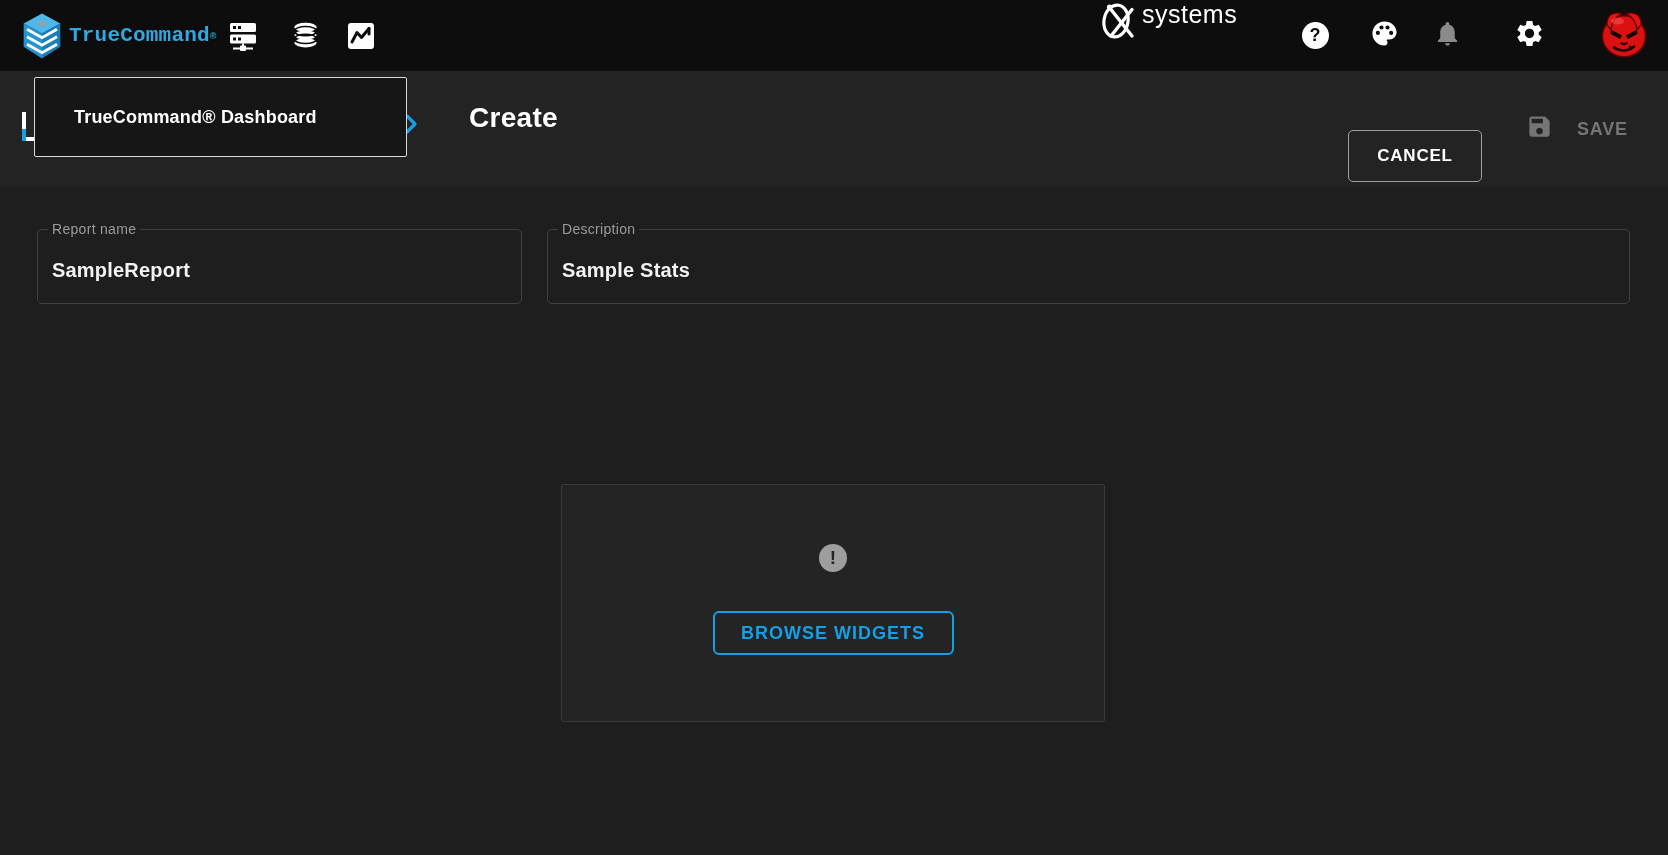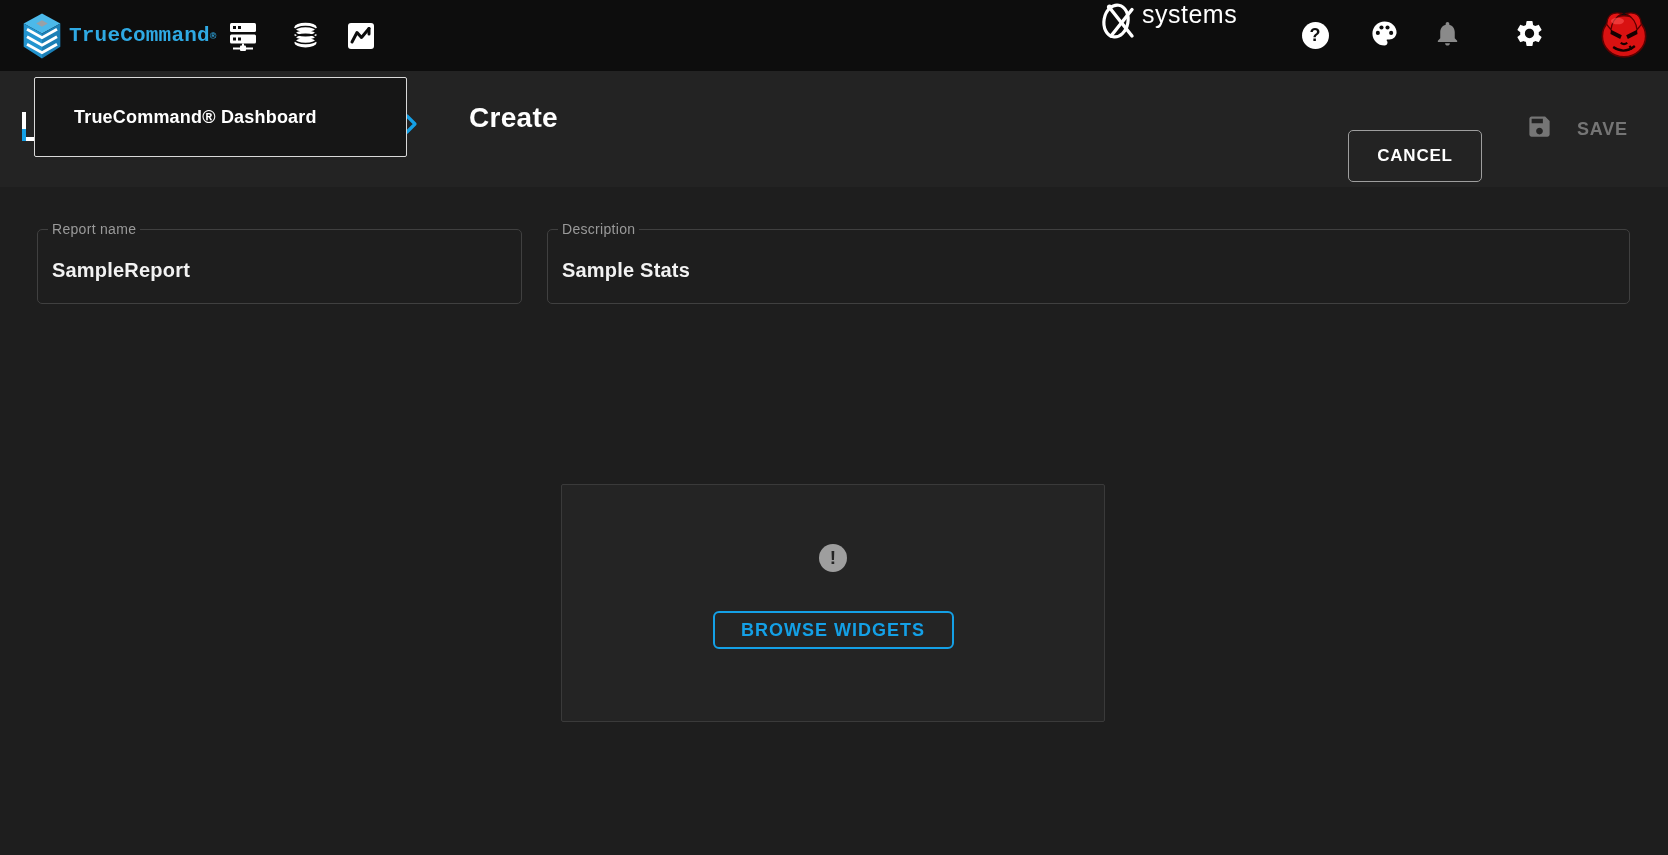--- a/index.html
+++ b/index.html
@@ -65,21 +65,21 @@
   .field-label{position:absolute;top:-9px;left:10px;background:var(--page);padding:0 4px;
     color:var(--label);font-size:14px;letter-spacing:.3px;}
   .field-value{margin:29px 0 0 14px;color:#f2f2f2;font-size:20px;font-weight:bold;letter-spacing:.2px;}
 
   .panel{position:absolute;left:561px;top:297px;width:544px;height:238px;background:var(--panel);
     border:1px solid var(--panel-border);border-radius:2px;display:flex;flex-direction:column;align-items:center;}
   .info-row{margin-top:59px;display:flex;align-items:center;gap:18px;}
   .info-icon{width:28px;height:28px;border-radius:50%;background:#9e9e9e;color:var(--panel);
     font-weight:bold;font-size:19px;display:flex;align-items:center;justify-content:center;flex:0 0 auto;}
   .info-text{color:var(--muted);font-size:21px;letter-spacing:.2px;}
-  .browse-btn{margin-top:39px;width:241px;height:38px;background:transparent;
+  .browse-btn{margin-top:39px;width:241px;height:44px;background:transparent;
     border:2px solid var(--accent);border-radius:6px;color:var(--accent);font-family:inherit;
     font-size:18px;font-weight:bold;letter-spacing:1px;cursor:pointer;}
 </style>
 </head>
 <body>
 
 <div id="app">
 
   <div class="topbar">
 

